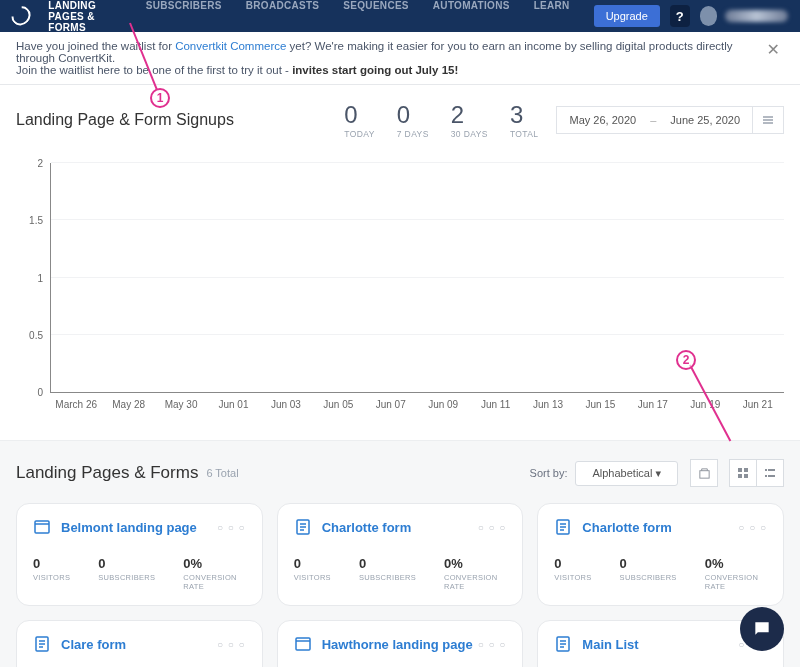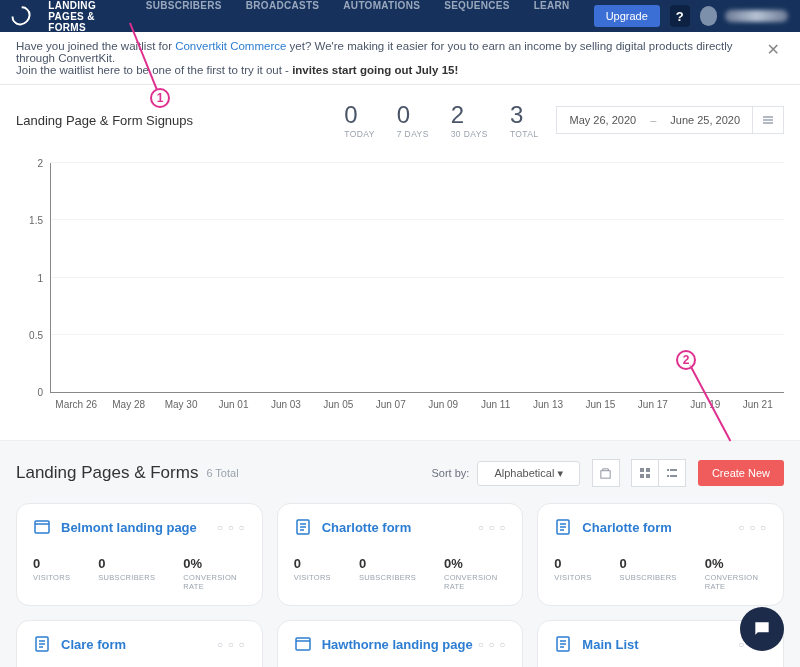--- a/index.html
+++ b/index.html
@@ -15,21 +15,21 @@
   .avatar{width:20px;height:20px;border-radius:50%;background:#7d90ab;margin-right:8px}
   .blurred{width:70px;height:12px;background:linear-gradient(90deg,#6c7a95 0%,#b8c3d4 50%,#6c7a95 100%);border-radius:6px;filter:blur(2px)}
   
   .banner{display:flex;align-items:flex-start;padding:8px 16px;border-bottom:1px solid #e6e8eb;font-size:11.5px;color:#4a5568}
   .banner-text{flex:1}
   .banner a{color:#2d7dd2;text-decoration:none}
   .banner .bold{font-weight:700;color:#333}
   .banner-close{cursor:pointer;color:#888;font-size:16px;padding:0 4px}
   
   .summary{display:flex;align-items:center;padding:16px 16px 0}
-  .page-title{font-size:13px;color:#333;font-weight:400}
+  .page-title{font-size:16px;color:#333;font-weight:400}
   .metrics{display:flex;gap:22px;margin-left:auto;margin-right:18px}
   .metric{text-align:left}
   .metric-val{font-size:24px;color:#4a5568;font-weight:400}
   .metric-lbl{font-size:8.5px;color:#9aa3af;letter-spacing:.4px;text-transform:uppercase}
   .daterange{border:1px solid #e0e3e8;padding:7px 12px;font-size:11px;color:#555;display:flex;align-items:center;gap:14px}
   .daterange .dash{color:#aaa}
   .settings-icon{border:1px solid #e0e3e8;border-left:none;padding:7px 9px;cursor:pointer;color:#9aa3af}
   
   .chart-wrap{padding:24px 16px 8px;position:relative}
   .chart{position:relative;height:230px;margin-left:34px;border-left:1px solid #888;border-bottom:1px solid #888}
@@ -70,22 +70,22 @@
 </style>
 </head>
 <body>
 
 <div class="nav">
   <div class="logo"></div>
   <div id="nav-items" style="display:flex">
       <div class="nav-item active">LANDING PAGES &amp; FORMS</div>
       <div class="nav-item">SUBSCRIBERS</div>
       <div class="nav-item">BROADCASTS</div>
+      <div class="nav-item">SEQUENCES</div>
       <div class="nav-item">AUTOMATIONS</div>
-      <div class="nav-item">SEQUENCES</div>
       <div class="nav-item">LEARN</div>
     </div>
   <div class="nav-spacer"></div>
   <div class="upgrade">Upgrade</div>
   <div class="help">?</div>
   <div class="avatar"></div>
   <div class="blurred"></div>
 </div>
 
 <div class="banner">
@@ -223,21 +223,20 @@
         </svg>
     </div>
     <div class="iconbtn">
       <svg width="12" height="12" viewBox="0 0 12 12">
           <rect x="1" y="2" width="2" height="2" fill="currentColor"></rect>
           <rect x="4" y="2" width="7" height="2" fill="currentColor"></rect>
           <rect x="1" y="8" width="2" height="2" fill="currentColor"></rect>
           <rect x="4" y="8" width="7" height="2" fill="currentColor"></rect>
         </svg>
     </div>
-    <div class="create">Create New</div>
   </div>
   <div class="cards" id="cards">
       <div class="card">
         <div class="card-top">
           <span class="card-icon">
             <svg width="18" height="18" viewBox="0 0 18 18" fill="none" stroke="currentColor" stroke-width="1.5">
               <rect x="2" y="3" width="14" height="12" rx="1"></rect>
               <path d="M2 6h14"></path>
             </svg>
           </span>

